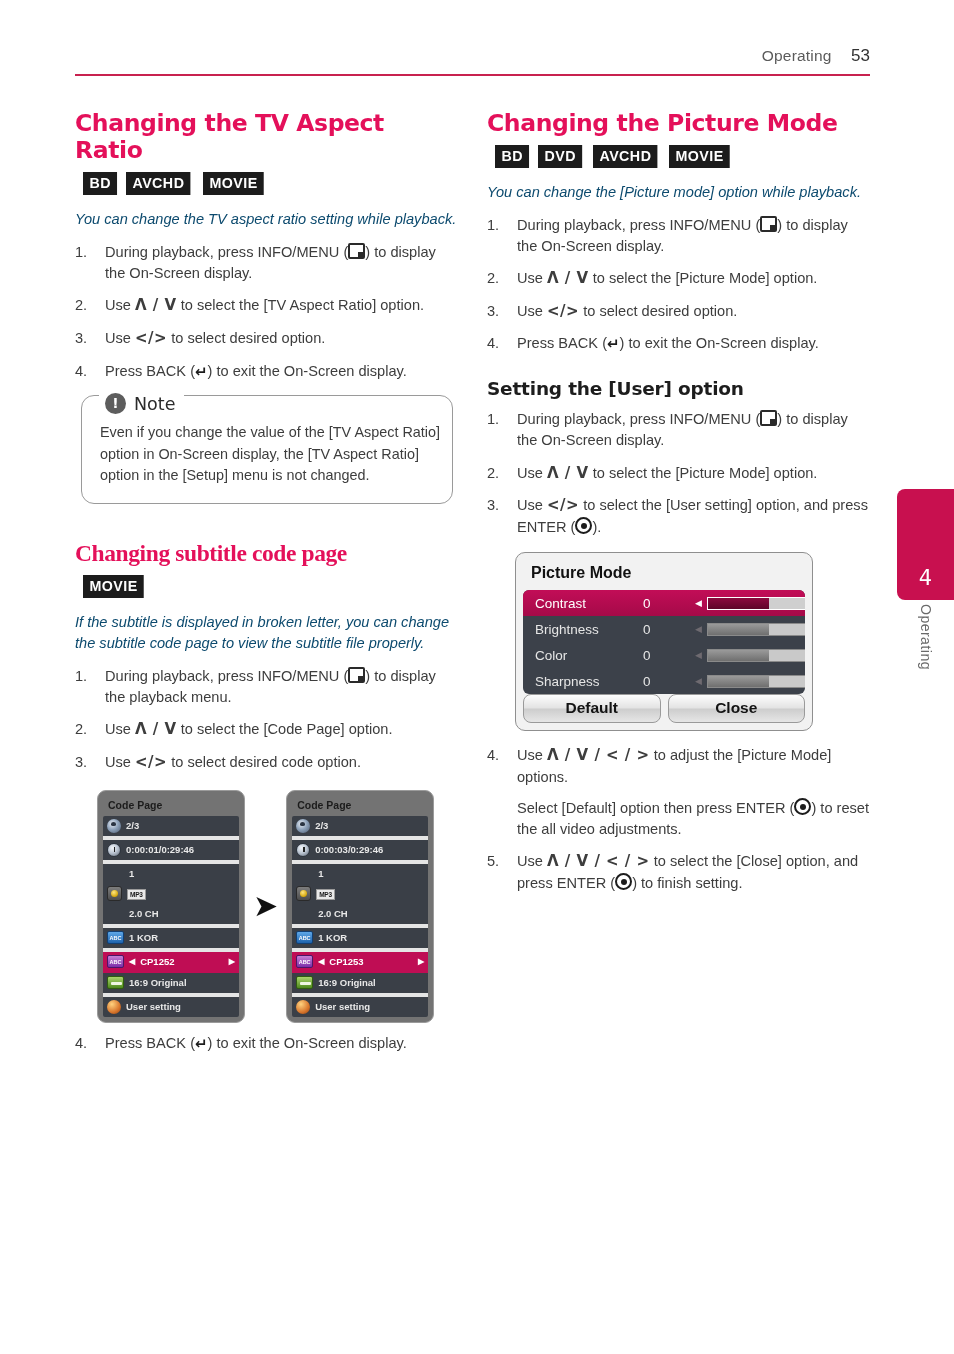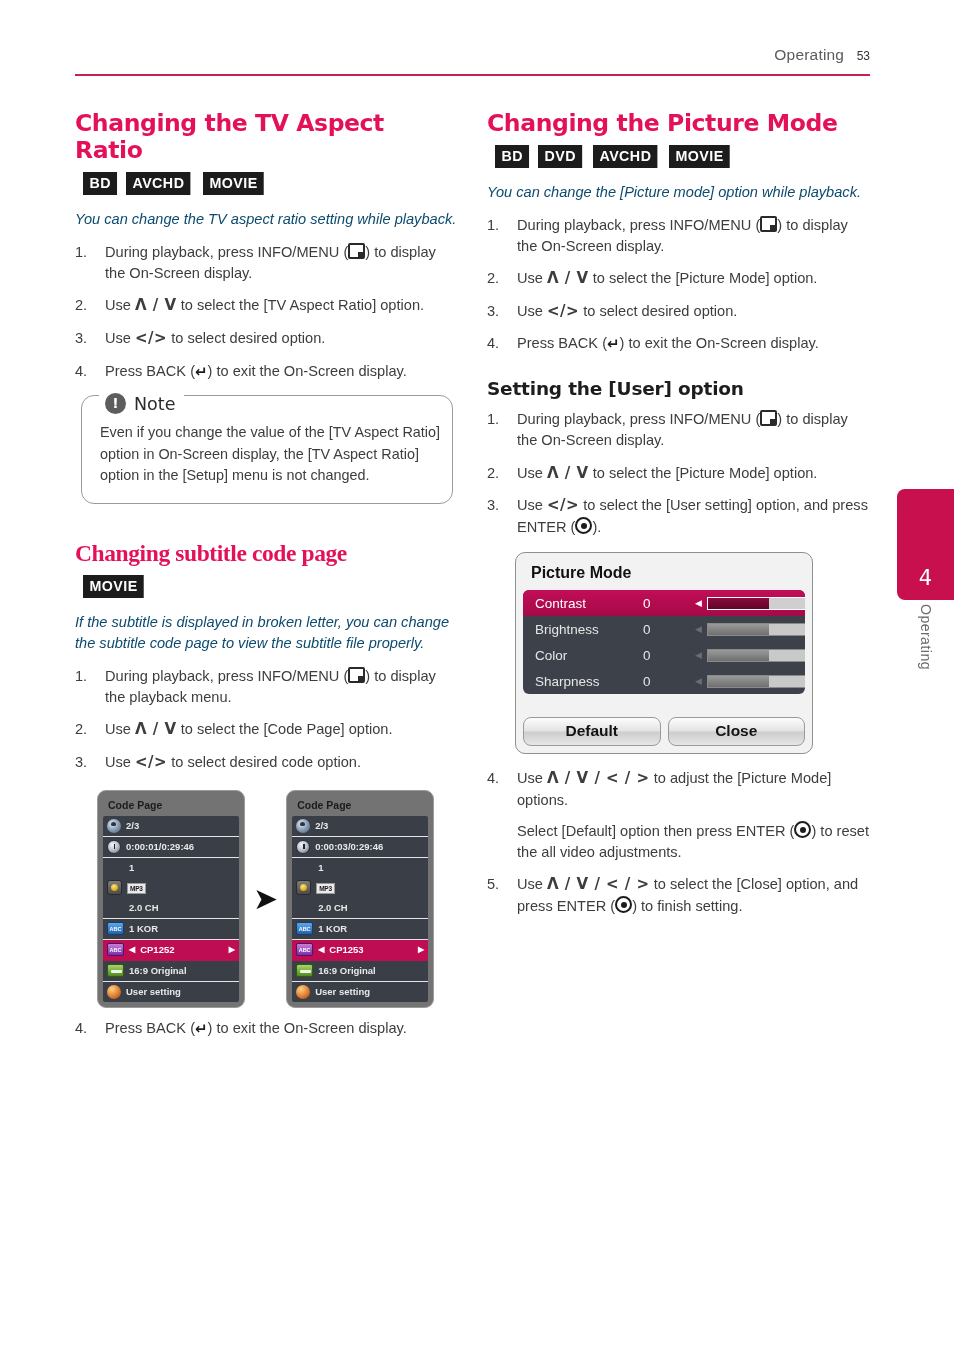--- a/index.html
+++ b/index.html
@@ -23,23 +23,23 @@
     top: 46px;
     width: 795px;
     text-align: right;
   }
   .page-header .hdr-section {
     font-size: 15.5px;
     color: #5b5b5b;
     letter-spacing: 0.2px;
   }
   .page-header .hdr-page {
-    font-size: 12px;
+    font-size: 17px;
     color: #333;
-    margin-left: 8px;
+    margin-left: 15px;
   }
   .header-rule {
     position: absolute;
     left: 75px;
     top: 74px;
     width: 795px;
     height: 1.6px;
     background: #c8214f;
   }
 
@@ -248,21 +248,21 @@
     background: #3a3f47;
     border-radius: 2px;
     overflow: hidden;
   }
   .osd-item {
     display: flex;
     align-items: center;
     gap: 5px;
     padding: 2px 4px;
     min-height: 16px;
-    border-bottom: 1px solid #e5e5e5;
+    border-bottom: 4px solid #e5e5e5;
     color: #e8e8e8;
     font-size: 9.5px;
     font-weight: bold;
     font-family: "Liberation Sans", sans-serif;
   }
   .osd-item.sel {
     background: #bf0d54;
     border-bottom: 1px solid #bf0d54;
     color: #ffffff;
   }
@@ -380,21 +380,21 @@
     position: absolute;
     left: 0; top: 0; bottom: 0;
     width: 50%;
     background: linear-gradient(#9a9a9a, #6f6f6f);
   }
   .pm-row.sel .pm-bar { border-color: #ffffff; background: #cfcfcf; }
   .pm-row.sel .pm-bar .fill { background: linear-gradient(#8c0a3e, #5e0528); }
   .pm-buttons {
     display: flex;
     gap: 7px;
-    margin-top: 23px;
+    margin-top: 0;
   }
   .pm-btn {
     flex: 1 1 0;
     text-align: center;
     font-size: 15.5px;
     font-weight: bold;
     color: #131313;
     background: linear-gradient(#fdfdfd 0%, #e3e3e3 48%, #cdcdcd 52%, #e6e6e6 100%);
     border: 1px solid #9a9a9a;
     border-radius: 8px;

